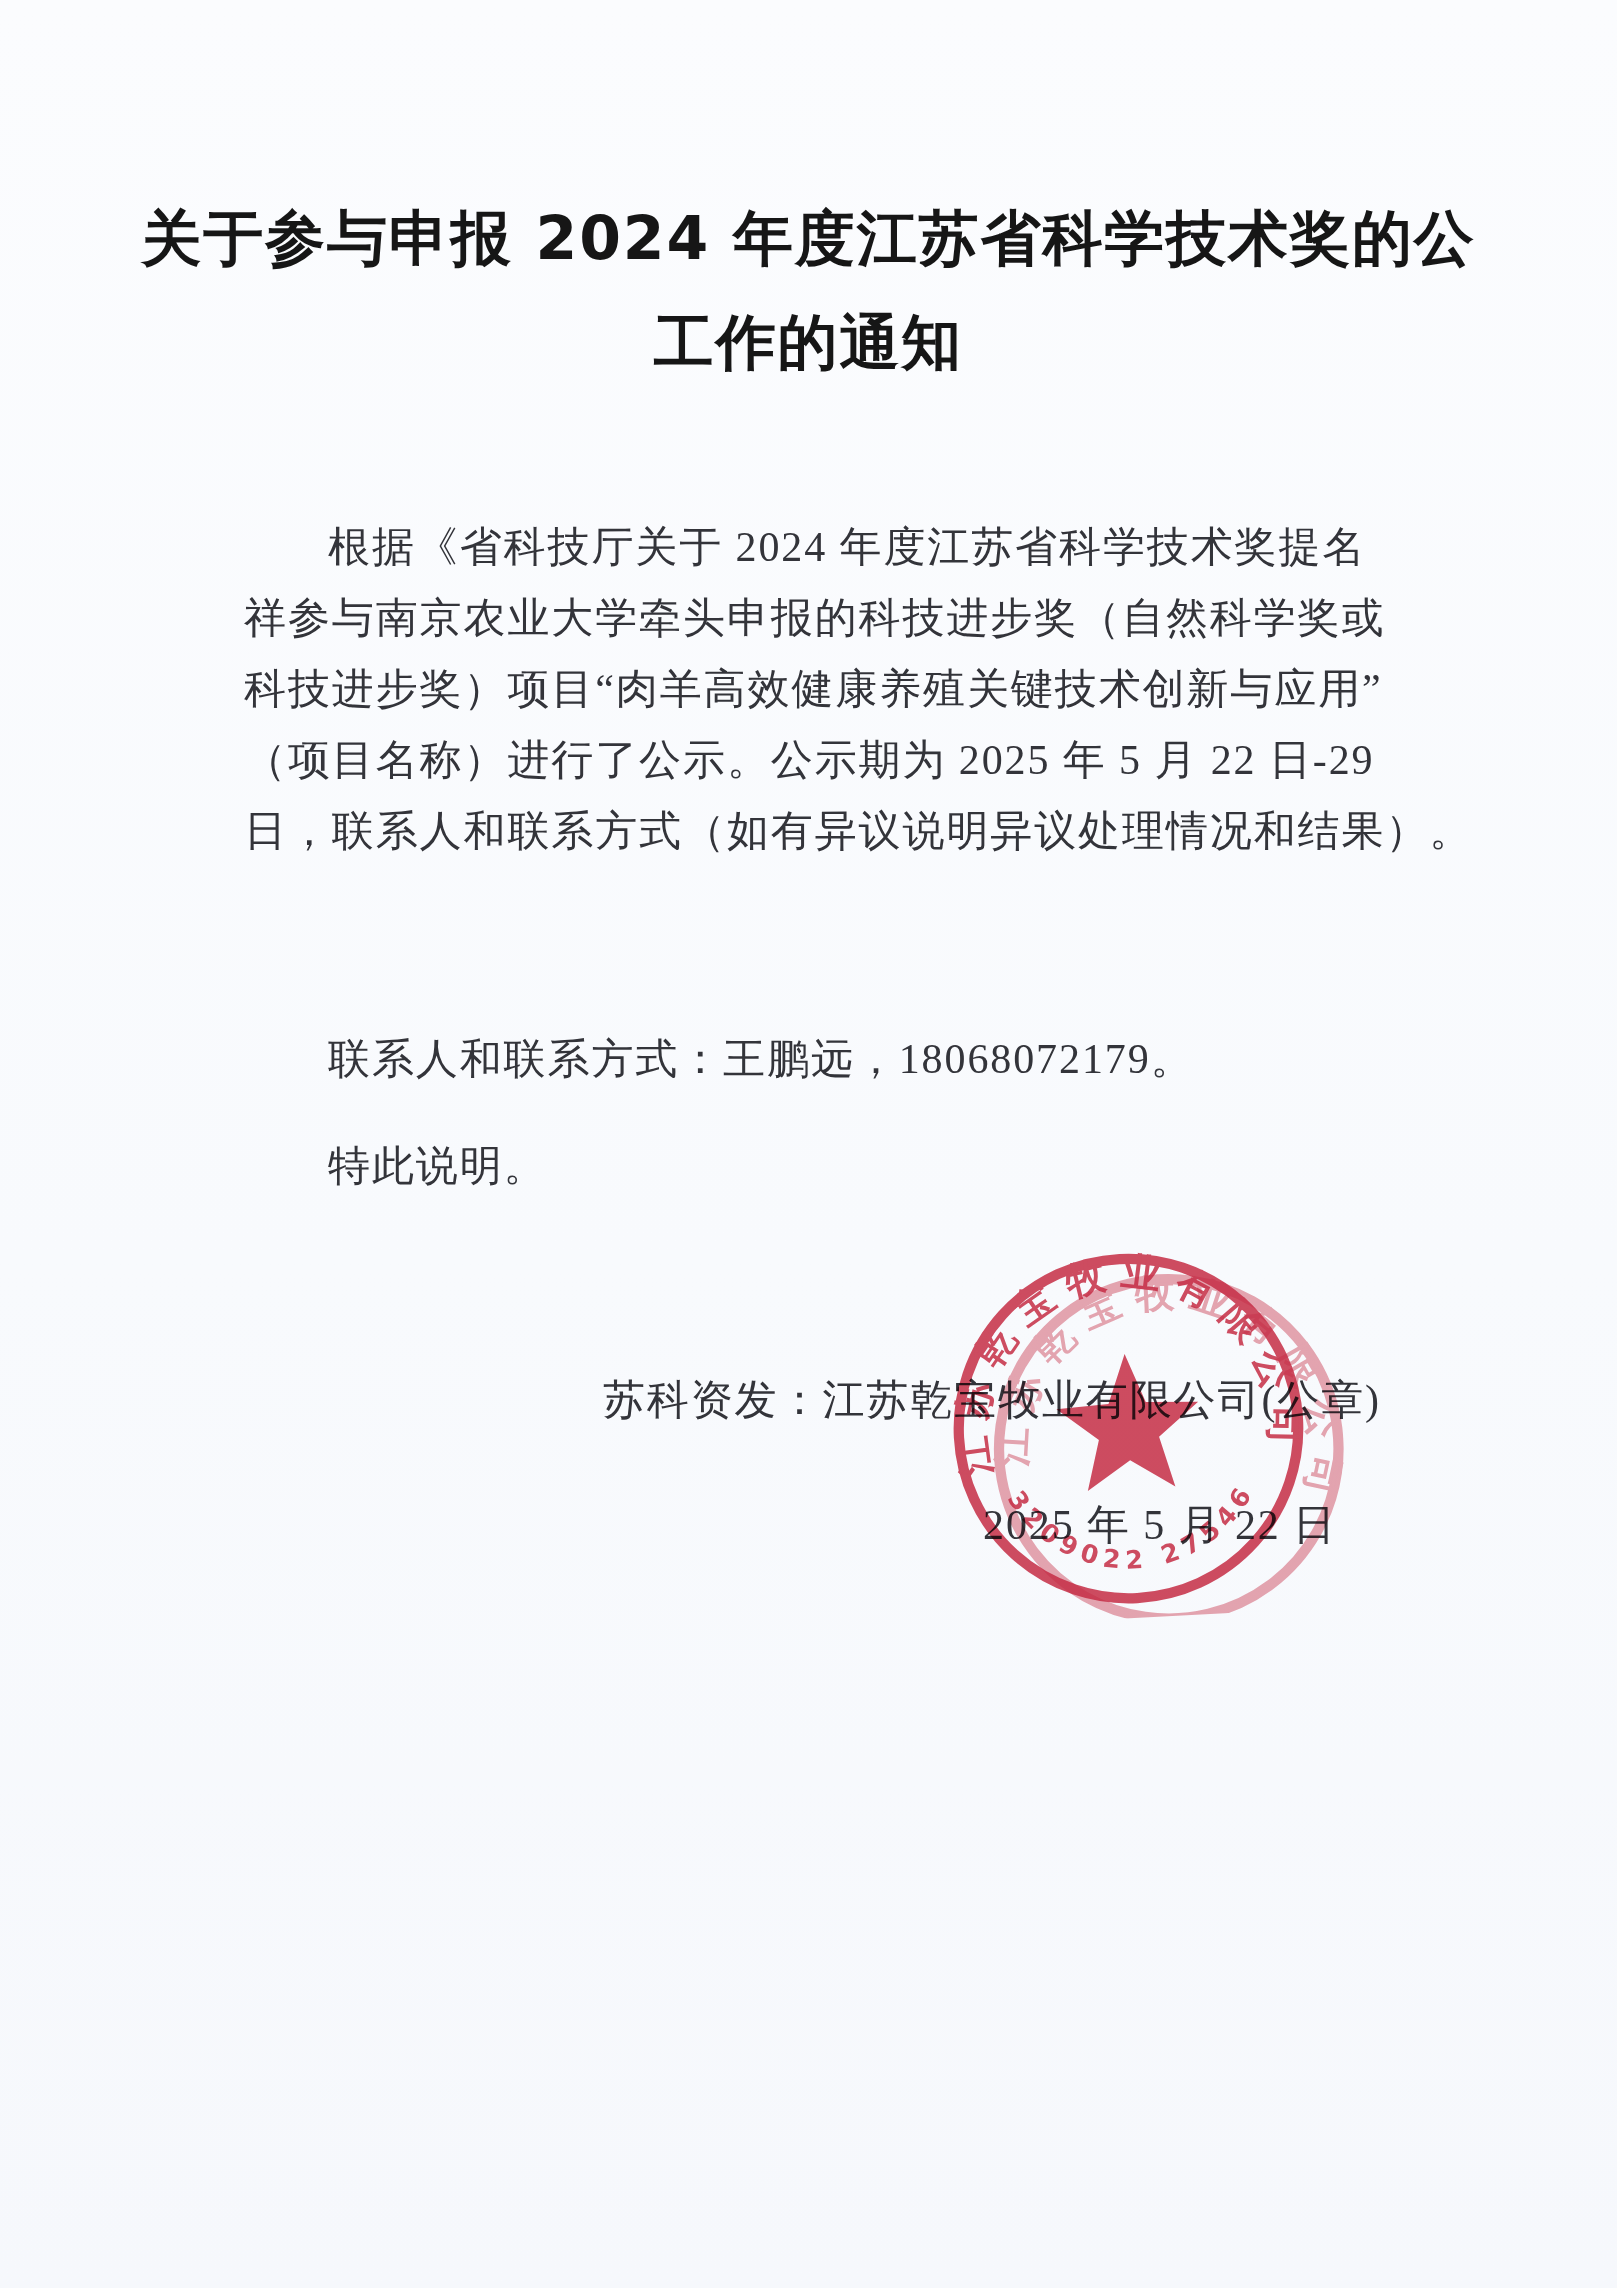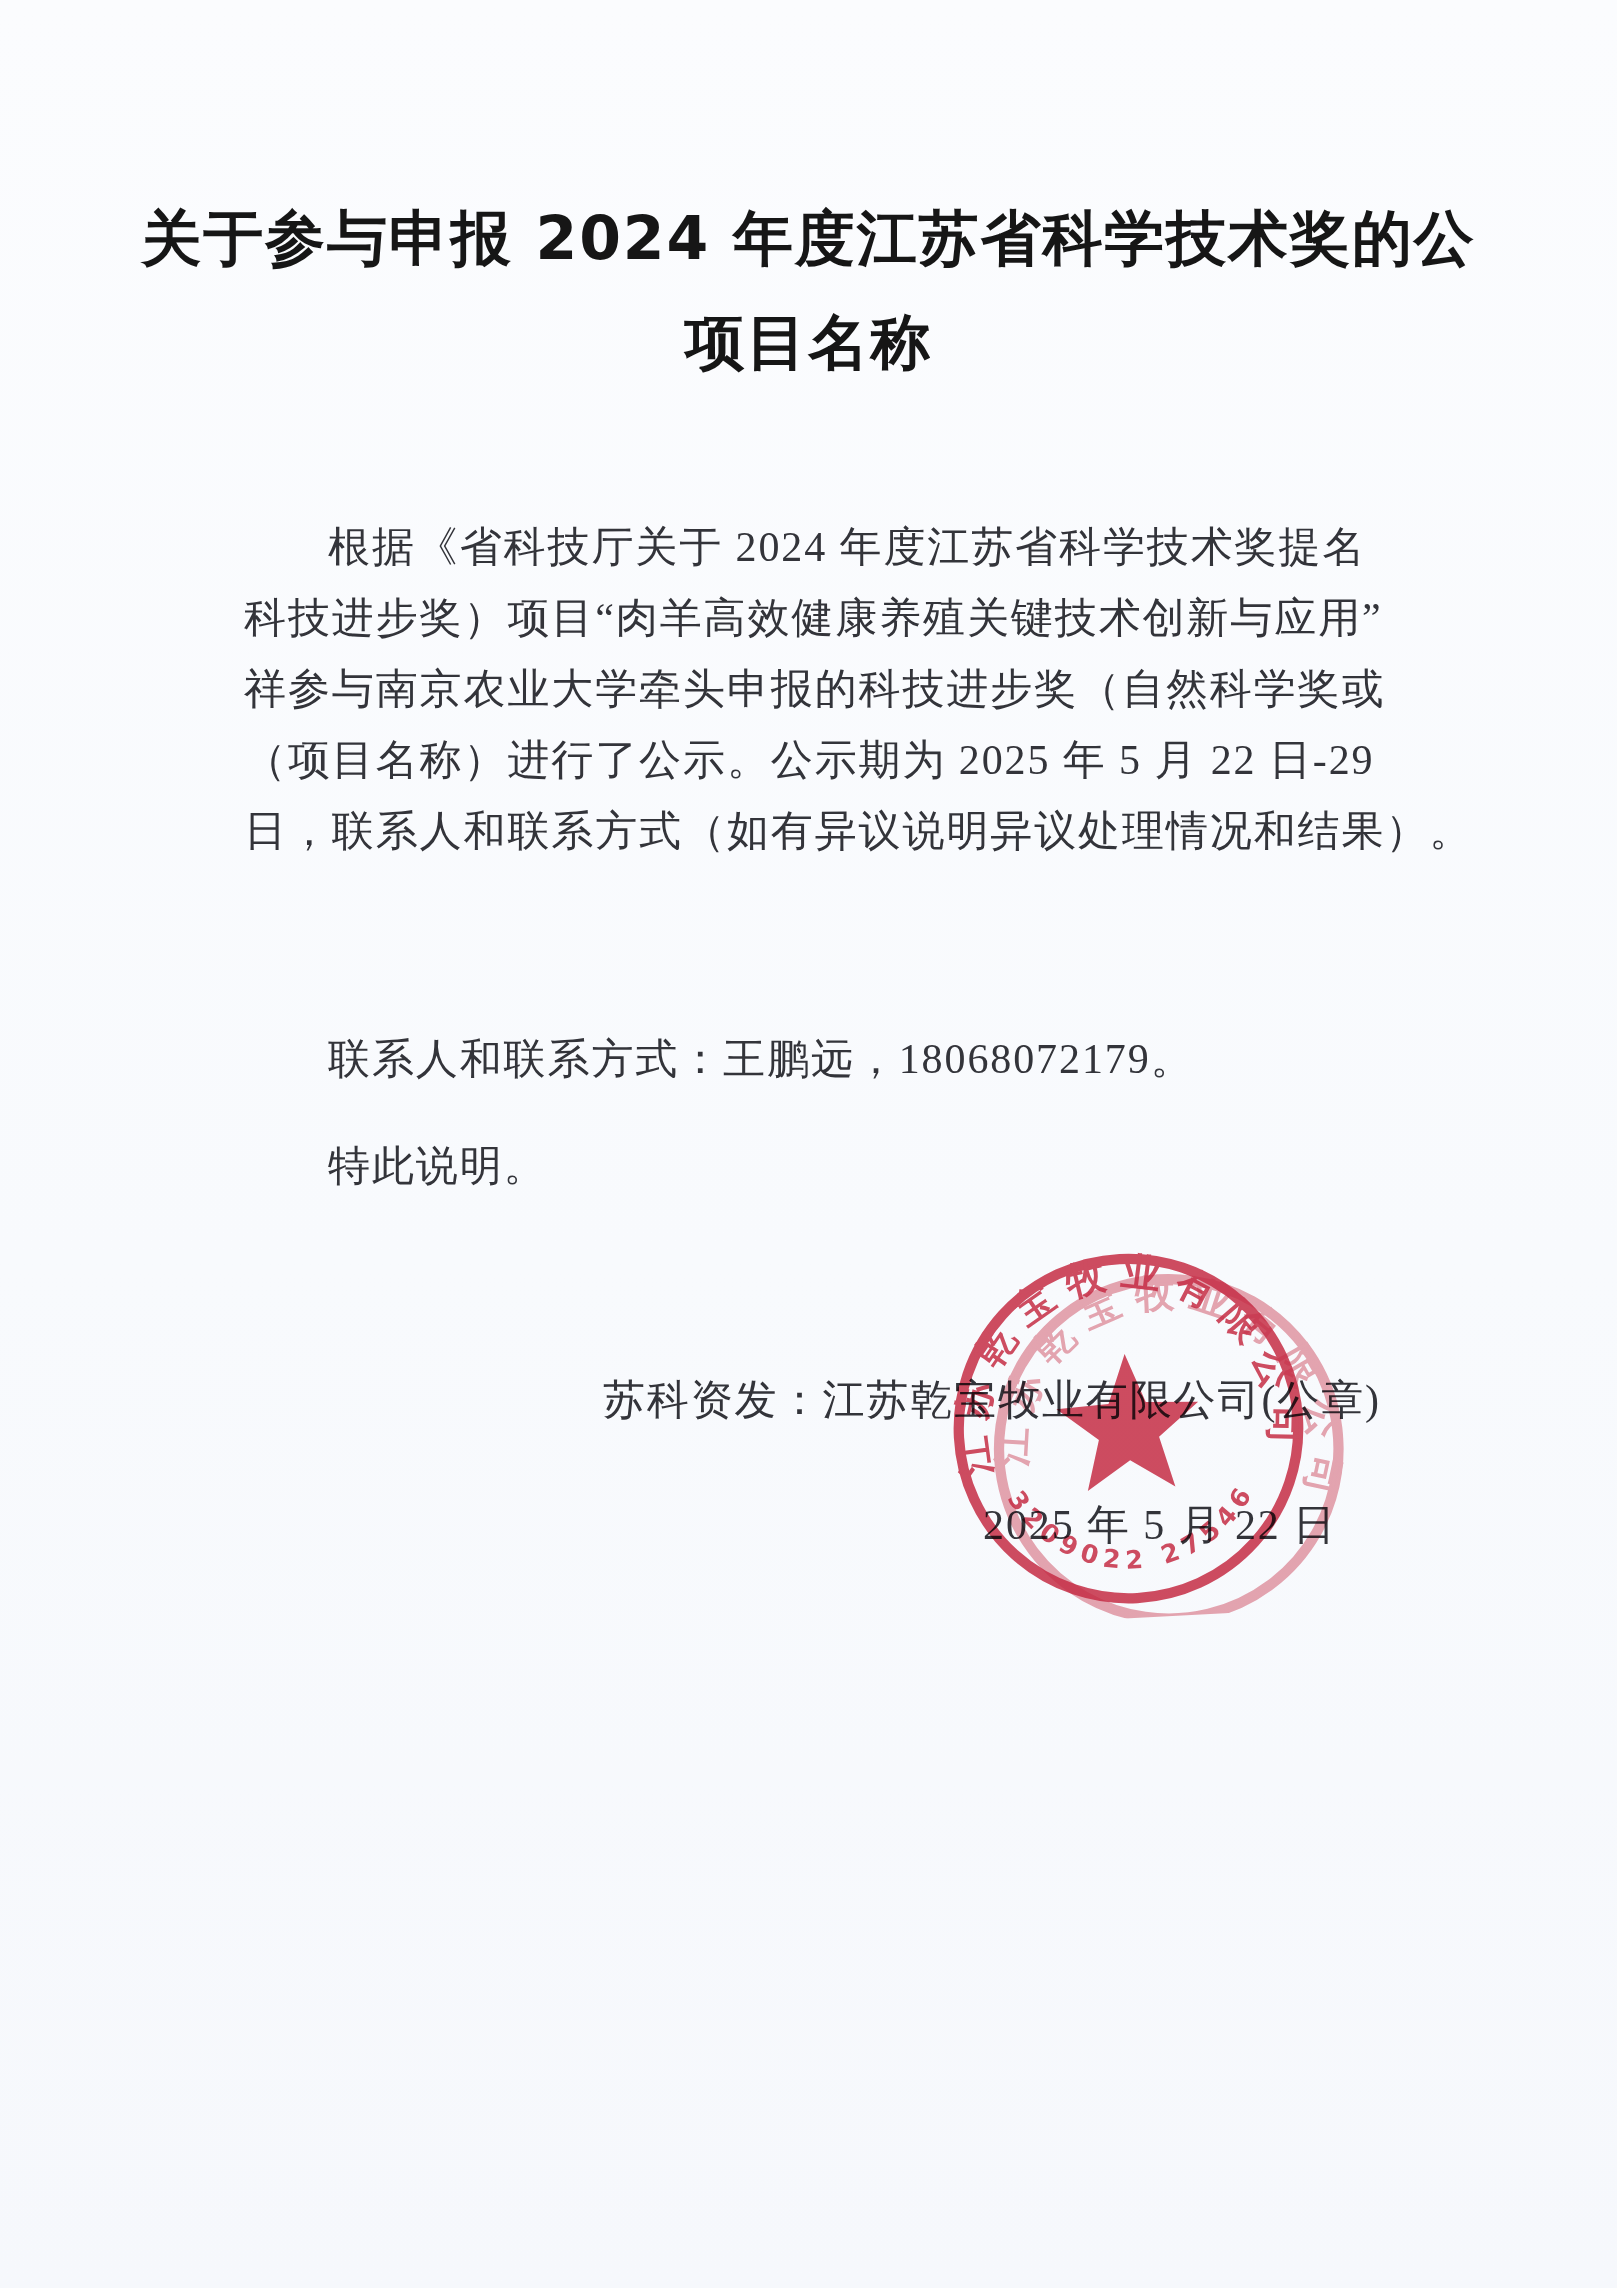--- a/index.html
+++ b/index.html
@@ -69,27 +69,27 @@
     font-weight:700;
   }
 </style>
 </head>
 <body>
 
 <div class="page">
 
   <div class="title">
     <div>关于参与申报 2024 年度江苏省科学技术奖的公</div>
-    <div>项目名称</div>
+    <div>工作的通知</div>
   </div>
 
   <div class="body-block">
     <div class="body-line indent">根据《省科技厅关于 2024 年度江苏省科学技术奖提名</div>
+    <div class="body-line">祥参与南京农业大学牵头申报的科技进步奖（自然科学奖或</div>
     <div class="body-line">科技进步奖）项目“肉羊高效健康养殖关键技术创新与应用”</div>
-    <div class="body-line">祥参与南京农业大学牵头申报的科技进步奖（自然科学奖或</div>
     <div class="body-line">（项目名称）进行了公示。公示期为 2025 年 5 月 22 日-29</div>
     <div class="body-line">日，联系人和联系方式（如有异议说明异议处理情况和结果）。</div>
   </div>
 
   <div class="para contact">联系人和联系方式：王鹏远，18068072179。</div>
 
   <div class="para closing">特此说明。</div>
 
   <div class="sig-line unit-line">苏科资发：江苏乾宝牧业有限公司(公章)</div>
 

